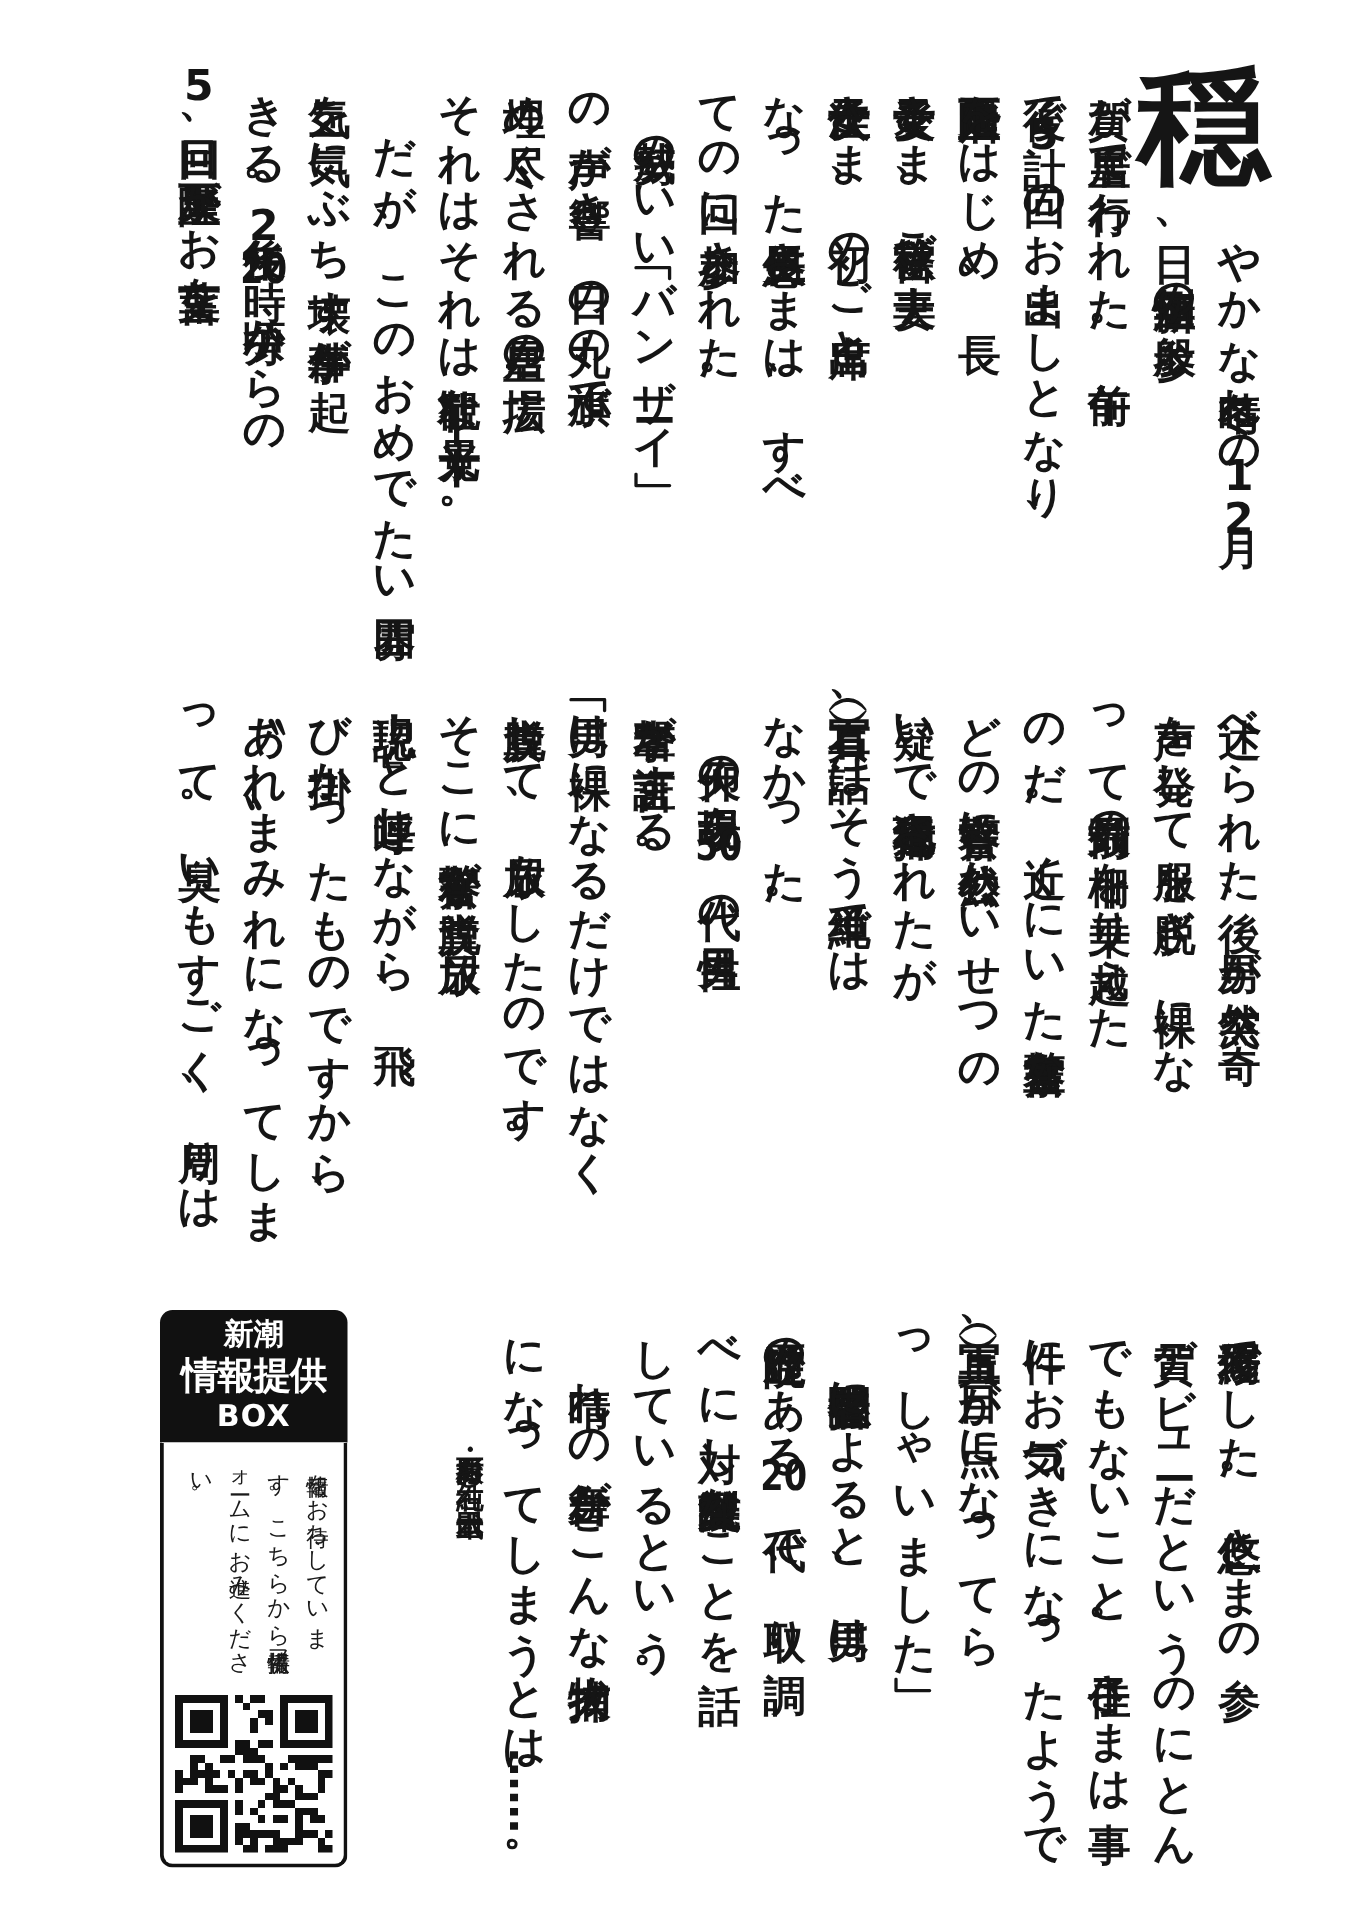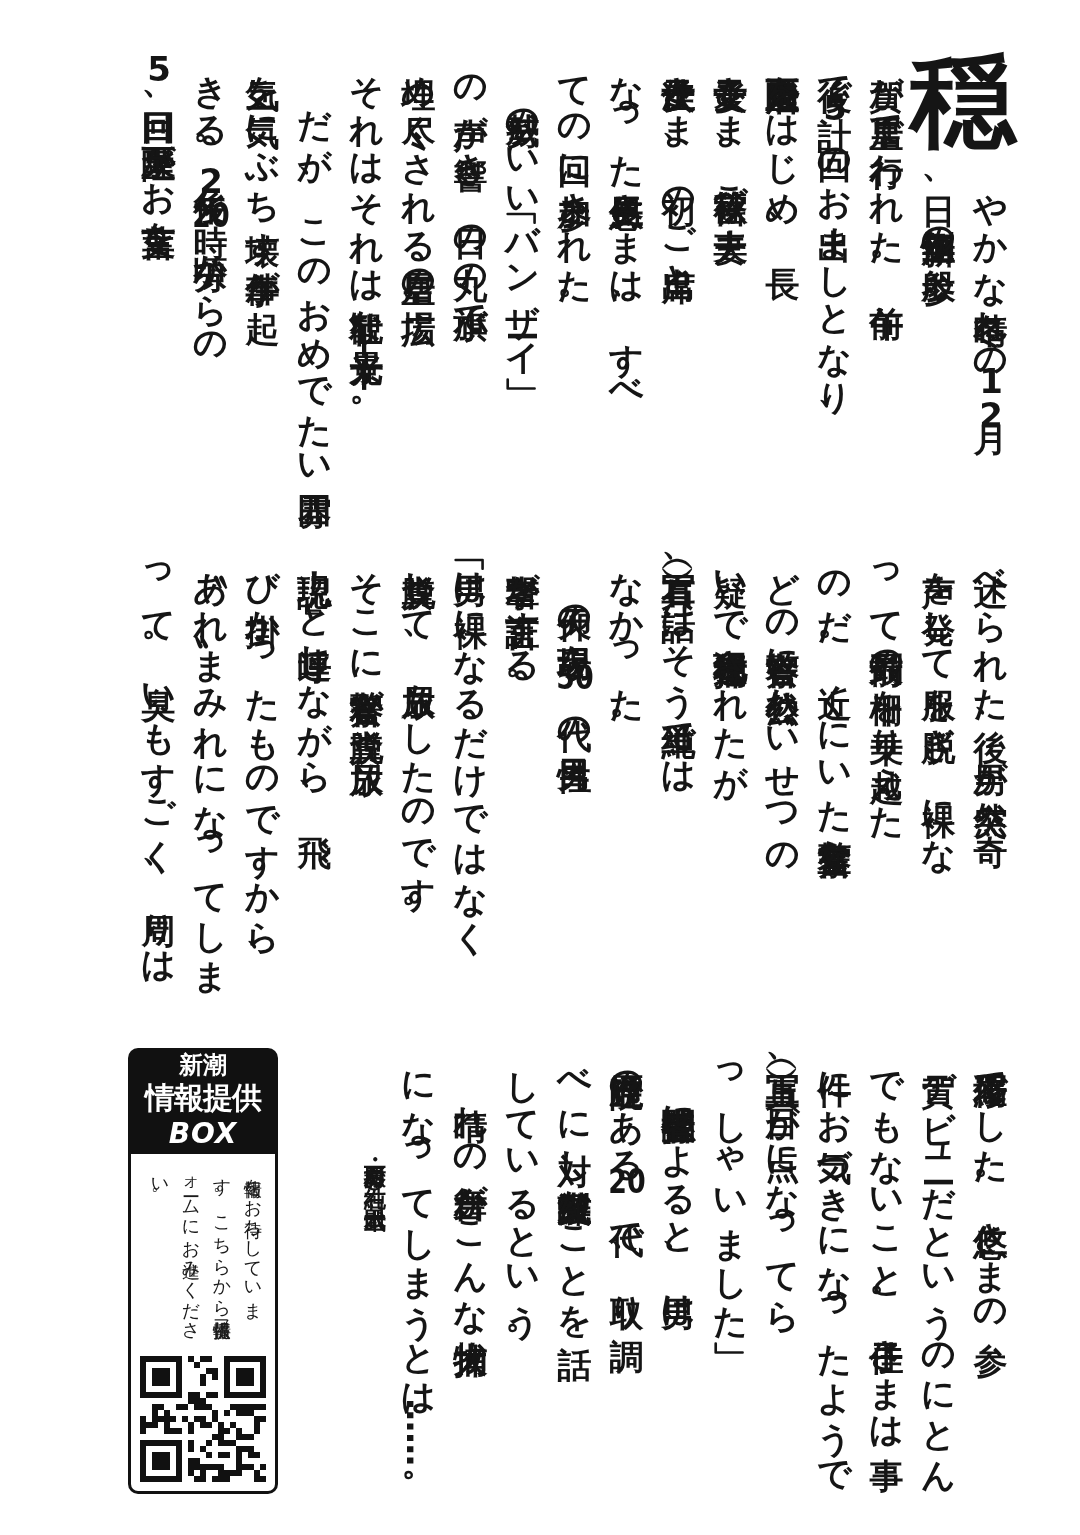--- a/index.html
+++ b/index.html
@@ -69,21 +69,21 @@
     background: #111111;
     color: #ffffff;
     border-radius: 10px 10px 0 0;
     display: flex; flex-direction: column;
     align-items: center; justify-content: center;
     line-height: 1.22;
     font-weight: 700;
   }
   .infobox-header .jp1 { font-size: 24px; }
   .infobox-header .jp2 { font-size: 30px; letter-spacing: -1px; }
-  .infobox-header .latin { font-size: 28px; letter-spacing: 1px; font-style: italic; }
+  .infobox-header .latin { font-size: 24px; letter-spacing: 1px; }
   .infobox-body {
     box-sizing: border-box;
     width: 150px; height: 340px;
     border: 3px solid #111111;
     border-top: none;
     border-radius: 0 0 10px 10px;
     background: #ffffff;
     padding: 12px 6px 8px 6px;
     display: flex; flex-direction: column;
     align-items: center;

